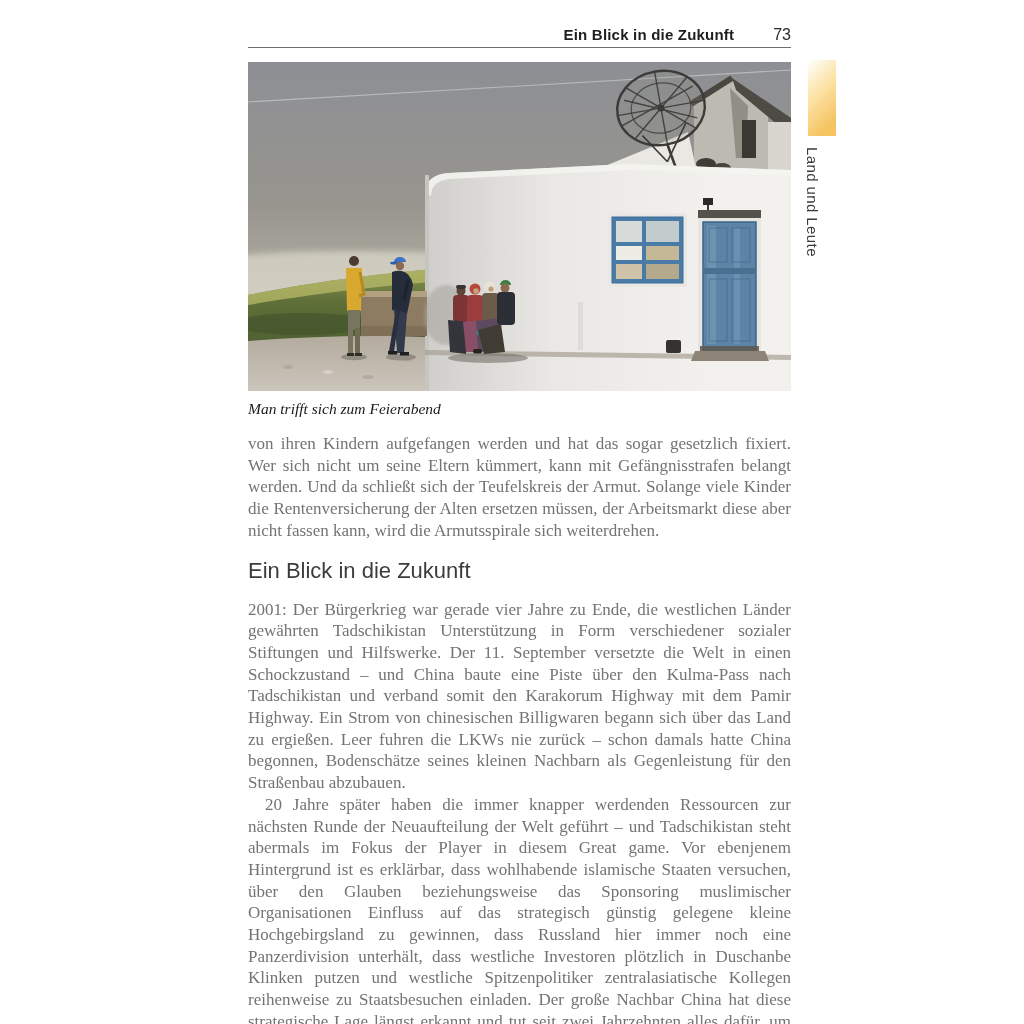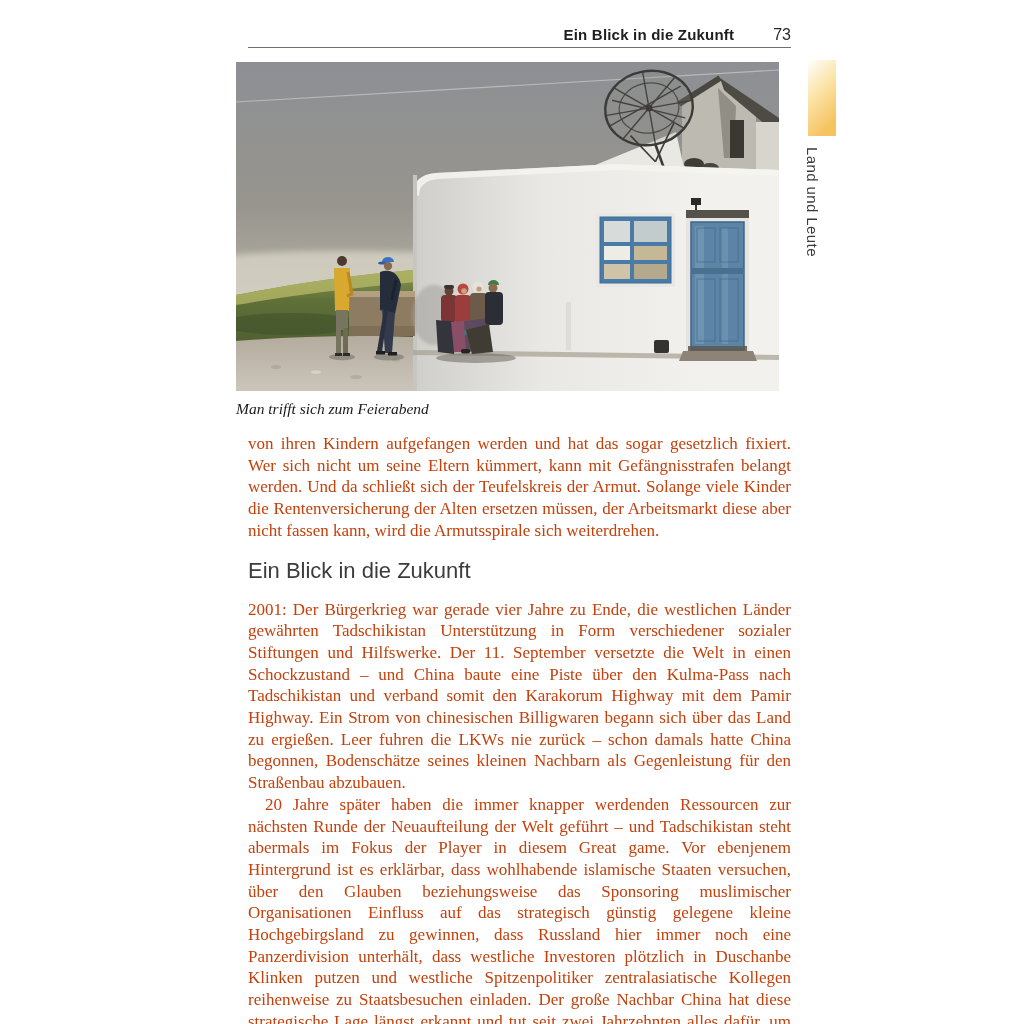--- a/index.html
+++ b/index.html
@@ -18,29 +18,29 @@
 
   
   .chapter-tab{position:absolute;left:808px;top:60px;width:28px;height:76px;
                background:linear-gradient(135deg,#ffffff 0%,#fce4a9 40%,#f5c35f 85%);}
   .side-label{position:absolute;left:804px;top:147px;
               writing-mode:vertical-rl;text-orientation:mixed;
               font-family:"Liberation Sans",sans-serif;font-size:15px;
               color:#3a3a3a;letter-spacing:.4px;}
 
   
-  .photo-figure{position:absolute;left:236px;top:62px;margin:0;width:543px;}
+  .photo-figure{position:absolute;left:248px;top:62px;margin:0;width:543px;}
   .photo{width:543px;height:329px;overflow:hidden;}
   .photo svg{display:block;}
   .caption{margin-top:9px;font-style:italic;font-size:15.5px;color:#1a1a1a;}
 
   
   .article{position:absolute;left:248px;top:433px;width:543px;}
   .para{margin:0;font-size:17px;line-height:21.7px;text-align:justify;
-        color:#c2410c;}
+        color:#737373;}
   .para-indent{text-indent:17px;}
   .section-heading{margin:16px 0 15px 0;font-family:"Liberation Sans",sans-serif;
                    font-weight:normal;font-size:22px;line-height:26px;color:#3c3c3c;}
 </style>
 </head>
 <body>
 
 <div class="page">
 
   <div class="header-row">

